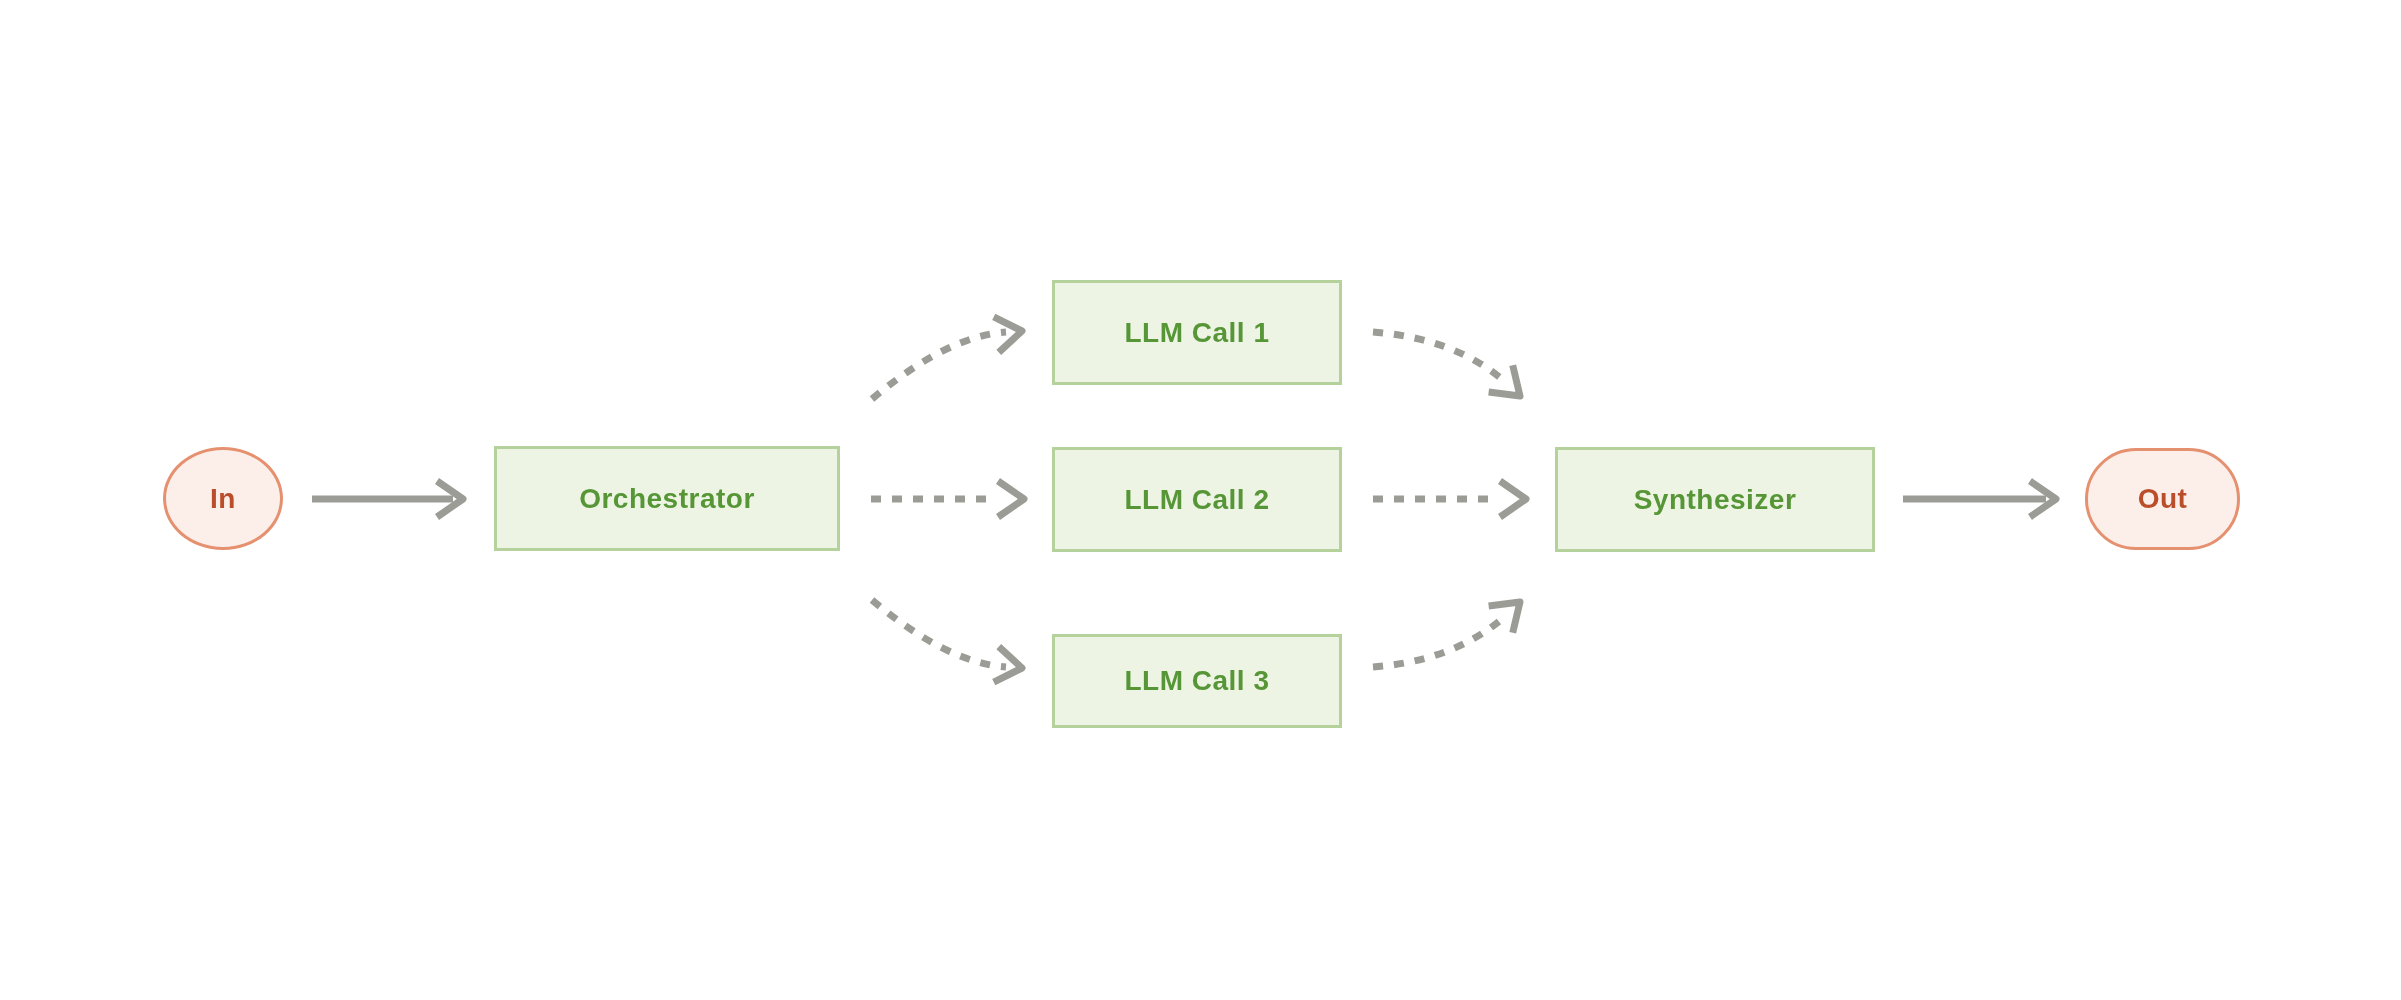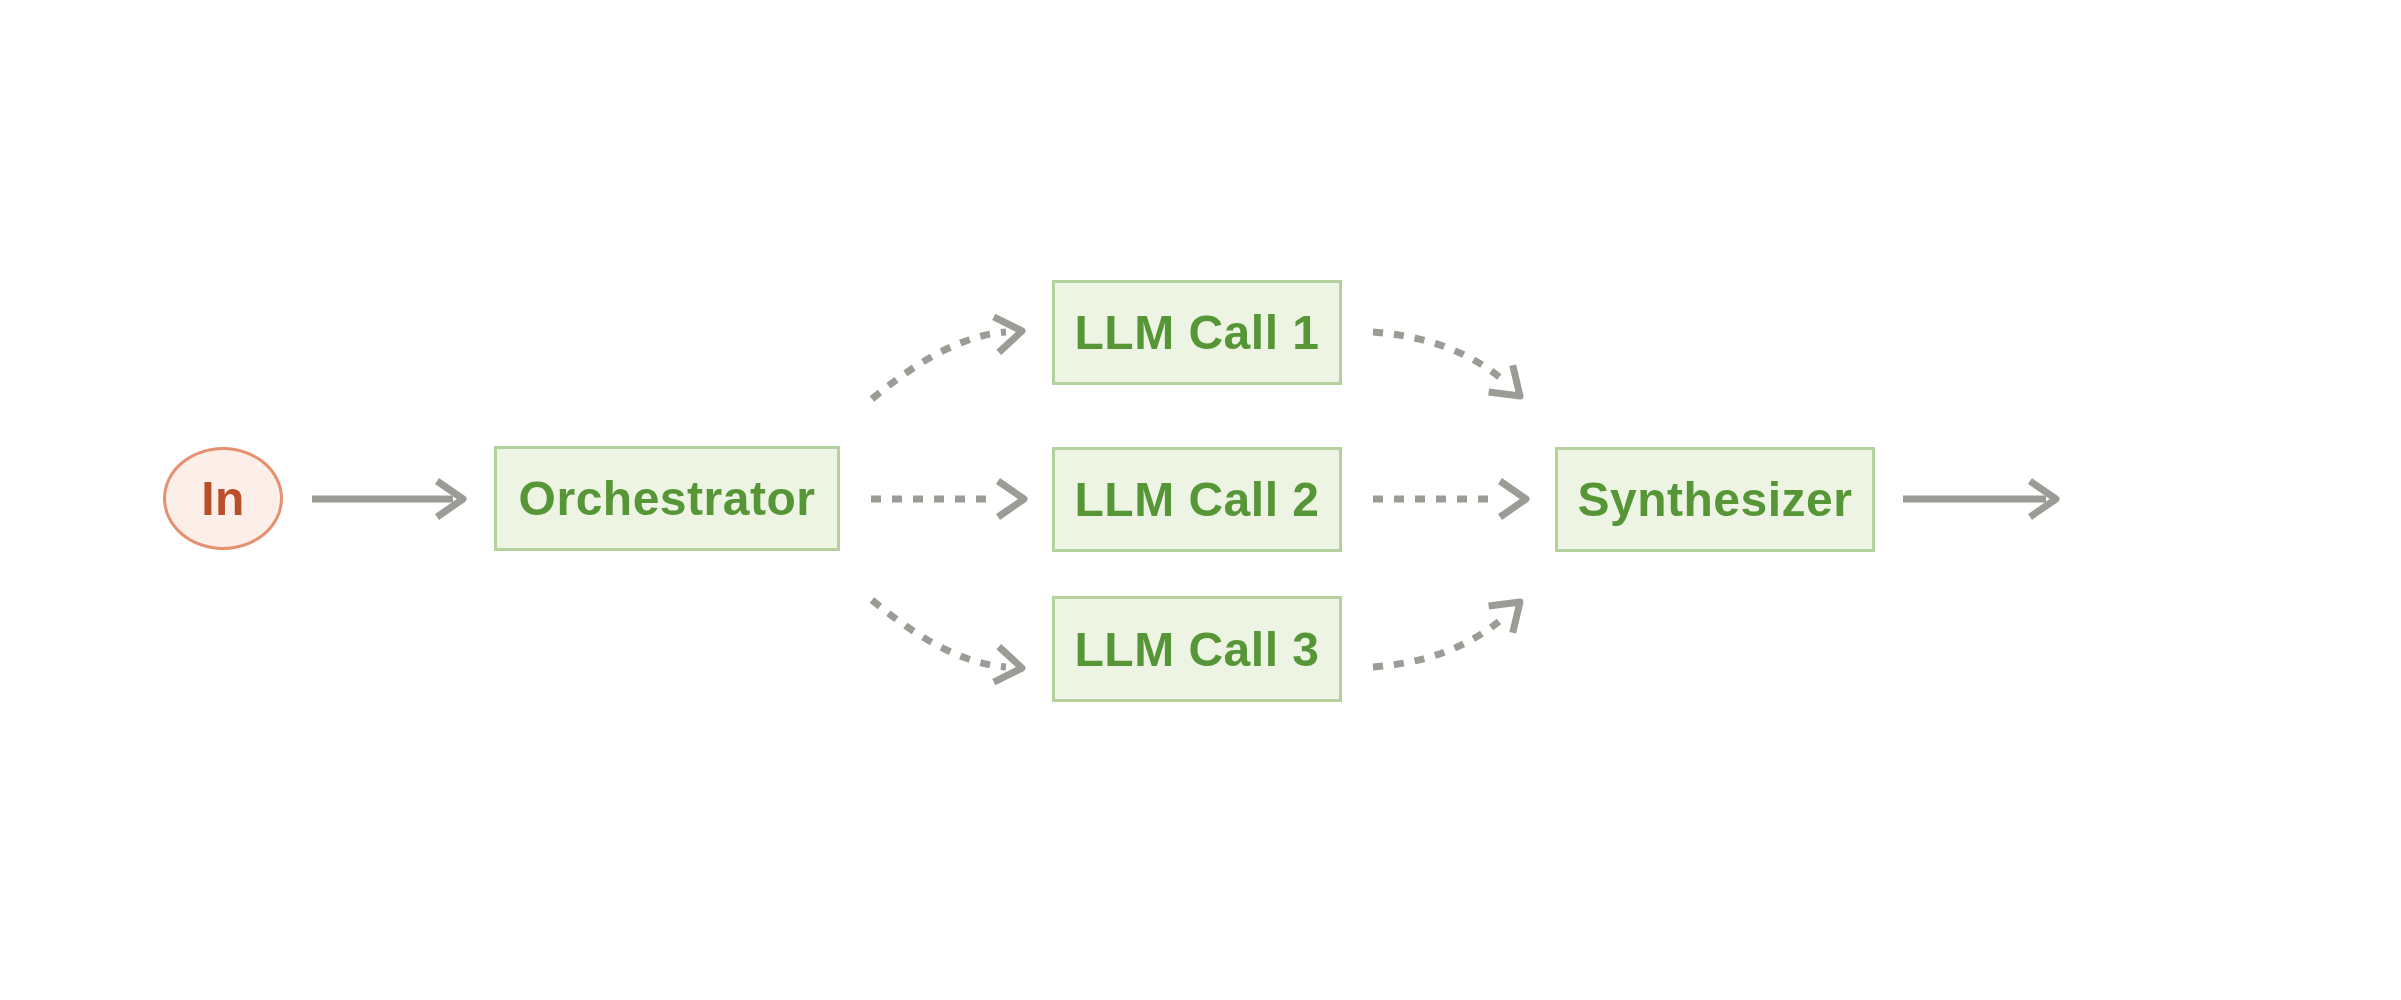--- a/index.html
+++ b/index.html
@@ -36,38 +36,38 @@
     fill: none;
     stroke-linejoin: round;
   }
   .node {
     position: absolute;
     display: flex;
     align-items: center;
     justify-content: center;
     box-sizing: border-box;
     font-weight: 700;
-    font-size: 48px;
+    font-size: 28px;
     letter-spacing: 0.5px;
   }
   .node-rect {
     background: var(--green-fill, #eef4e4);
     border: 3px solid var(--green-border, #b5d19c);
     color: var(--green-text, #569636);
   }
   .node-terminal {
     background: var(--pink-fill, #fcefe9);
     border: 3px solid var(--pink-border, #e5906f);
     color: var(--red-text, #bb4e2a);
   }
   #node-in        { left: 163px;  top: 447px; width: 120px; height: 103px; border-radius: 50%; }
   #node-orchestrator { left: 494px;  top: 446px; width: 346px; height: 105px; }
   #node-llm-call-1   { left: 1052px; top: 280px; width: 290px; height: 105px; }
   #node-llm-call-2   { left: 1052px; top: 447px; width: 290px; height: 105px; justify-content: center; }
-  #node-llm-call-3   { left: 1052px; top: 596px; width: 290px; height: 106px; justify-content: center; }
+  #node-llm-call-3   { left: 1052px; top: 634px; width: 290px; height: 94px; justify-content: center; }
   #node-synthesizer  { left: 1555px; top: 447px; width: 320px; height: 105px; }
   #node-out       { left: 2085px; top: 448px; width: 155px; height: 102px; border-radius: 51px; }
 </style>
 </head>
 <body>
 
 <div id="canvas">
 
   <svg id="edges-svg">
 
@@ -129,14 +129,17 @@
   </div>
 
   <div id="node-llm-call-3" class="node node-rect">
     <span>LLM Call 3</span>
   </div>
 
   <div id="node-synthesizer" class="node node-rect">
     <span>Synthesizer</span>
   </div>
 
+  <div id="node-out" class="node node-terminal">
+    <span>Out</span>
+  </div>
 
 </div>
 
 </body></html>

